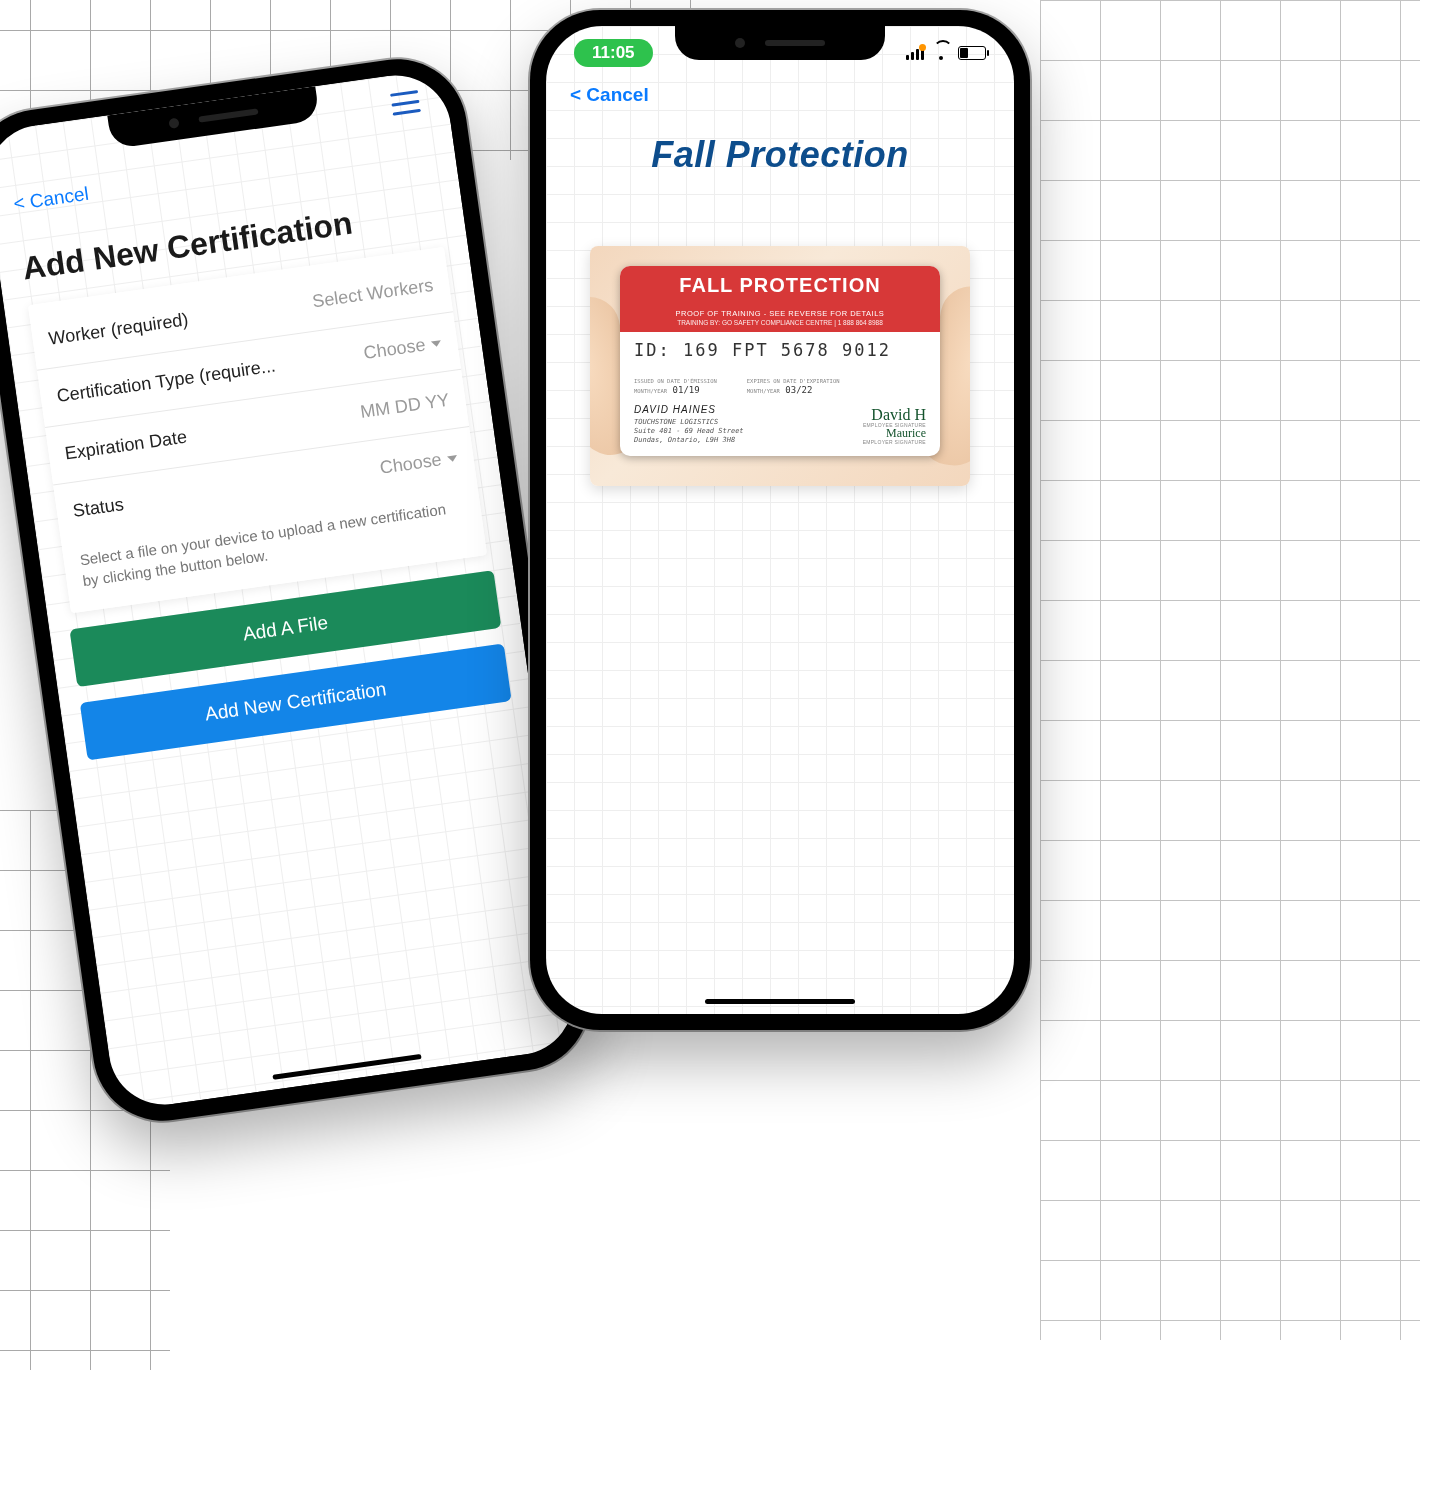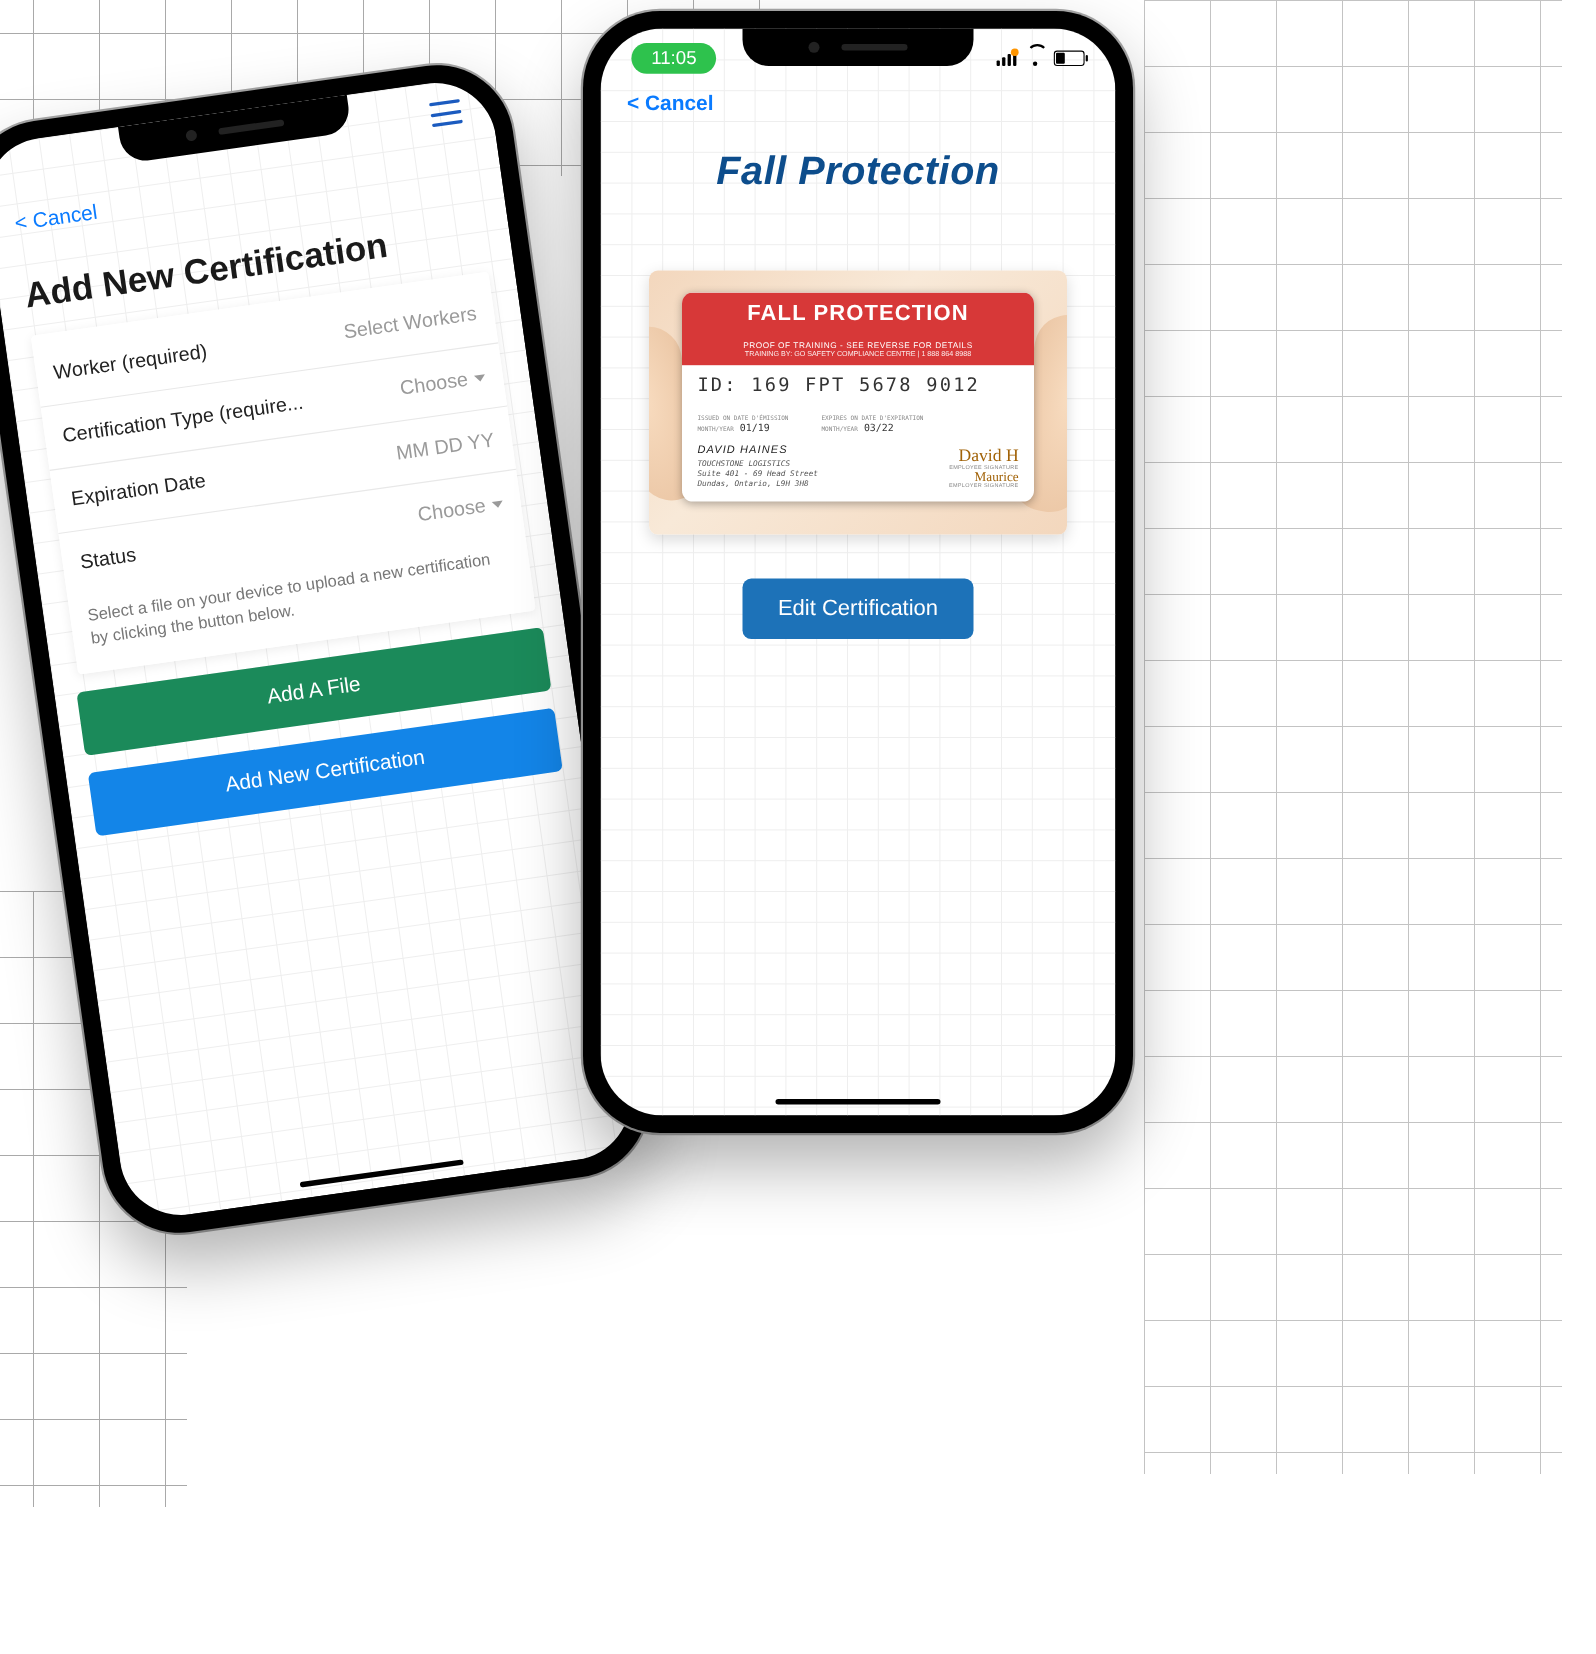--- a/index.html
+++ b/index.html
@@ -89,21 +89,21 @@
   .helper { font-size:15px; color:#777; padding:10px 16px 0; line-height:1.4; }
   .btn { display:block; width:calc(100% + 8px); margin-left:-4px; padding:18px 0; text-align:center;
     color:#fff; font-size:19px; border:none; border-radius:6px; cursor:pointer; margin-top:16px; }
   .btn-green { background:#1b8a5a; }
   .btn-blue  { background:#1385e8; }
 
   
   .phone-2 { left: 530px; top: 10px; }
   .status-bar { position:absolute; top:12px; left:0; right:0; height:30px; display:flex;
     justify-content:space-between; align-items:center; padding:0 28px; z-index:5; }
-  .time-pill { background:#2ec24d; color:#fff; font-weight:400; font-size:17px;
+  .time-pill { background:#2ec24d; color:#fff; font-weight:700; font-size:17px;
     padding:4px 18px; border-radius:18px; }
   .status-right { display:flex; align-items:center; gap:8px; }
   .sig-bars { display:flex; align-items:flex-end; gap:2px; height:14px; }
   .sig-bars span { width:3px; background:#000; border-radius:1px; }
   .sig-bars span:nth-child(1){height:5px}
   .sig-bars span:nth-child(2){height:8px}
   .sig-bars span:nth-child(3){height:11px}
   .sig-bars span:nth-child(4){height:14px}
   .wifi-icon { width:18px; height:14px; position:relative; }
   .wifi-icon::before{content:"";position:absolute;bottom:0;left:7px;width:4px;height:4px;background:#000;border-radius:50%;}
@@ -136,21 +136,21 @@
   .id-header .xs{font-size:6.5px;margin-top:1px;opacity:.9;}
   .id-body{padding:8px 14px;font-family:ui-monospace,Menlo,monospace;color:#333;}
   .id-row-main{font-size:17px;letter-spacing:2px;margin-bottom:19px;}
   .id-dates{display:flex;gap:30px;font-size:9px;margin-bottom:8px;}
   .id-dates .pair{display:flex;flex-direction:column;}
   .id-dates .lbl-xs{font-size:5.5px;color:#888;line-height:1;}
   .id-footer{display:flex;justify-content:space-between;align-items:flex-end;}
   .id-left{font-size:7px;line-height:1.3;color:#555;font-style:italic;}
   .id-left .nm{font-size:10px;color:#222;letter-spacing:1px;margin-bottom:2px;font-family:-apple-system,sans-serif;}
   .id-sigs{text-align:right;}
-  .sig{font-family:"Brush Script MT","Snell Roundhand",cursive;font-size:16px;color:#a16207;line-height:.9;}
+  .sig{font-family:"Brush Script MT","Snell Roundhand",cursive;font-size:16px;color:#14532d;line-height:.9;}
   .sig2{font-size:12px;}
   .sig-lbl{font-size:5px;color:#888;letter-spacing:.3px;font-family:-apple-system,sans-serif;}
 
   .btn-edit{display:block;margin:40px auto 0;background:#1d72b8;color:#fff;border:none;
     font-size:20px;padding:16px 32px;border-radius:8px;cursor:pointer;}
 </style>
 </head>
 <body>
 
 <div class="grid-deco grid-top"></div>
@@ -269,17 +269,16 @@
                 <div class="sig">David H</div>
                 <div class="sig-lbl">EMPLOYEE SIGNATURE</div>
                 <div class="sig sig2">Maurice</div>
                 <div class="sig-lbl">EMPLOYER SIGNATURE</div>
               </div>
             </div>
           </div>
         </div>
       </div>
 
-      <button class="btn-edit">Edit Certification</button>
     </div>
     <div class="home-bar"></div>
   </div>
 </div>
 
 </body></html>

